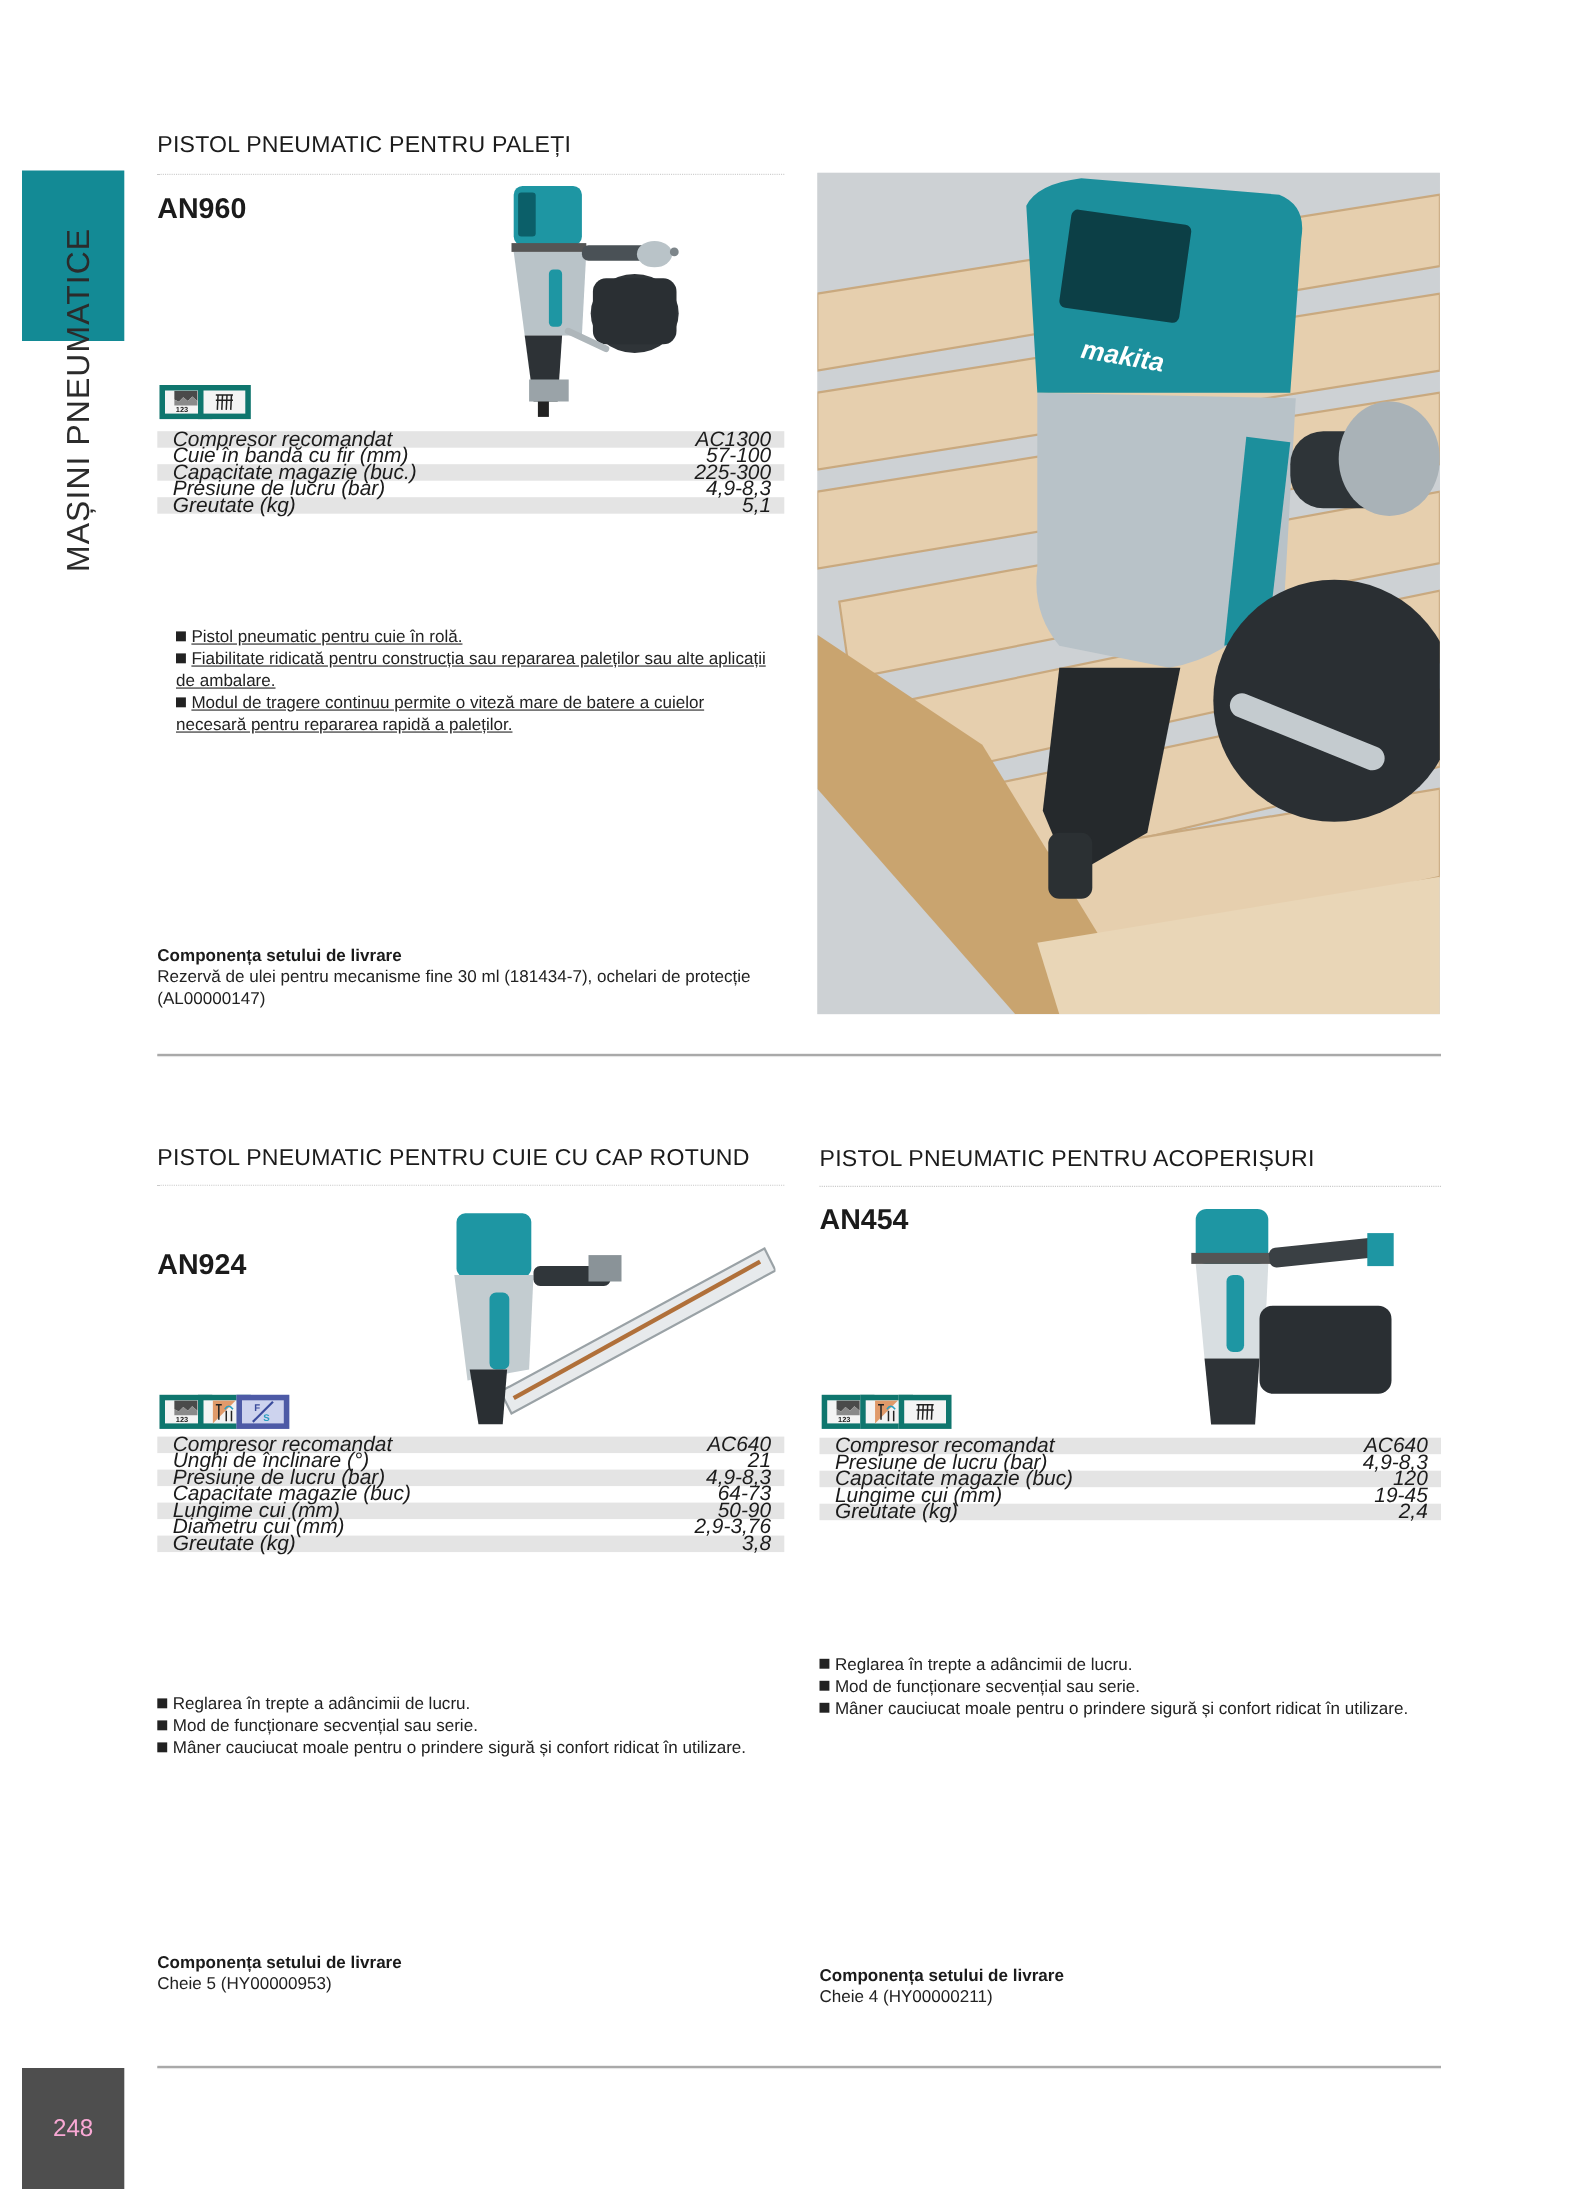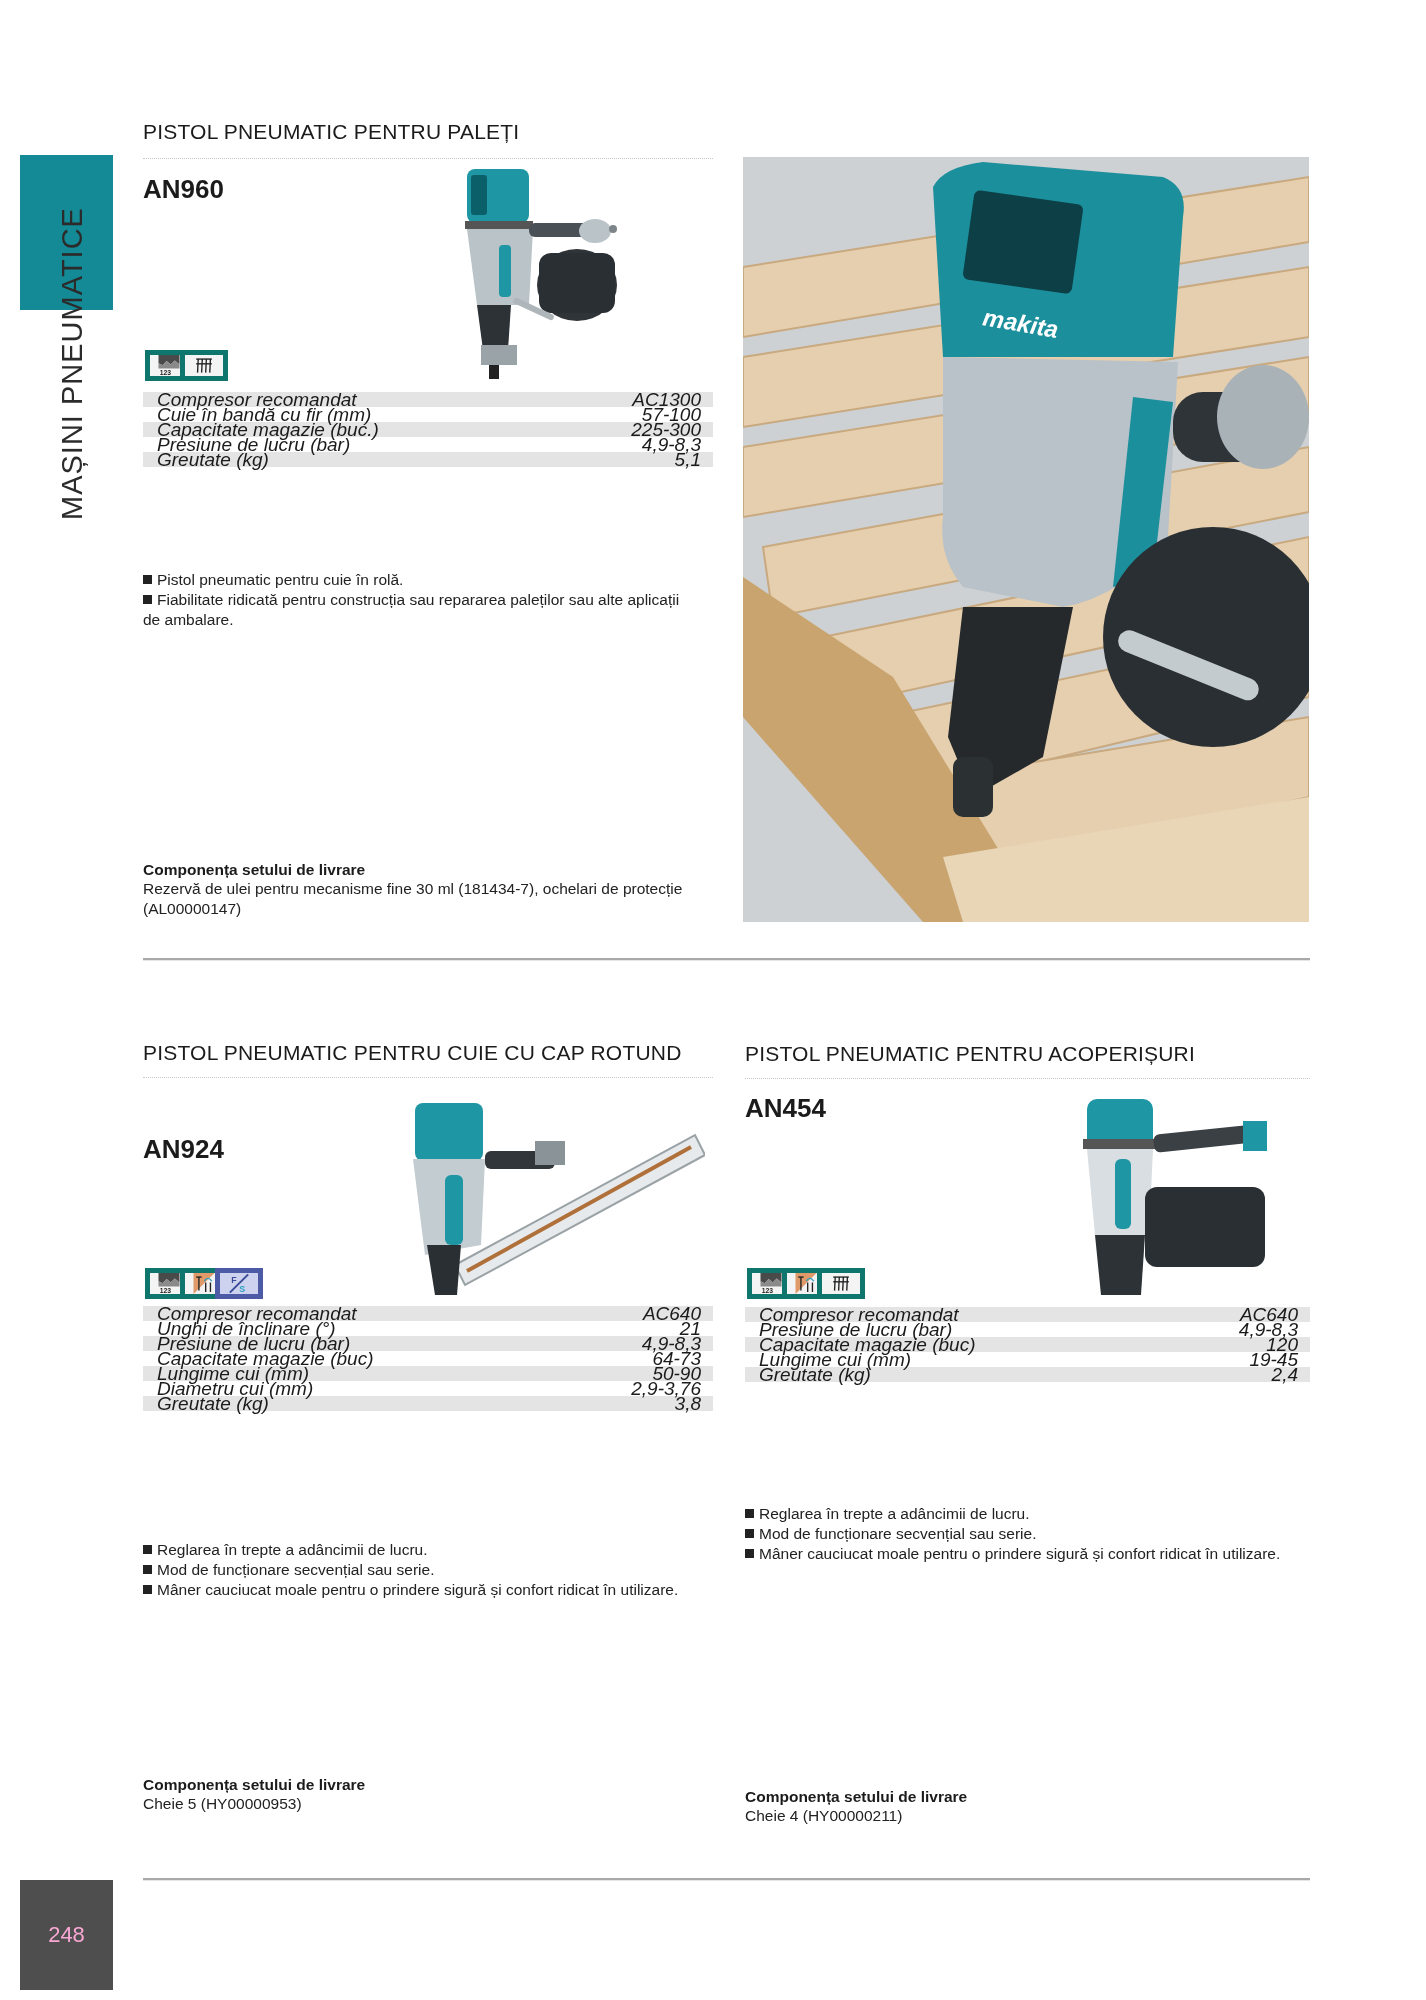--- a/index.html
+++ b/index.html
@@ -113,23 +113,24 @@
     <div class="spec-row">
         <span>Presiune de lucru (bar)</span>
         <span class="v">4,9-8,3</span>
       </div>
     <div class="spec-row">
         <span>Greutate (kg)</span>
         <span class="v">5,1</span>
       </div>
   </div>
 
-  <ul class="abs bullets" style="left:143px; top:570px; width:540px;">
+  <ul class="abs bullets" style="left:160px; top:570px; width:540px;text-decoration:underline;">
     <li><span class="sq"></span><span>Pistol pneumatic pentru cuie în rolă.</span></li>
     <li><span class="sq"></span><span>Fiabilitate ridicată pentru construcția sau repararea paleților sau alte aplicații de ambalare.</span></li>
+    <li><span class="sq"></span><span>Modul de tragere continuu permite o viteză mare de batere a cuielor necesară pentru repararea rapidă a paleților.</span></li>
   </ul>
 
   <div class="abs" style="left:143px; top:860px; width:540px;">
     <div class="delivery-title">Componența setului de livrare</div>
     <div class="delivery-text">Rezervă de ulei pentru mecanisme fine 30 ml (181434-7), ochelari de protecție (AL00000147)</div>
   </div>
 
   <div class="abs photo">
     <svg viewBox="0 0 566 765" preserveAspectRatio="none">
       <rect width="566" height="765" fill="#cdd1d4"></rect>

